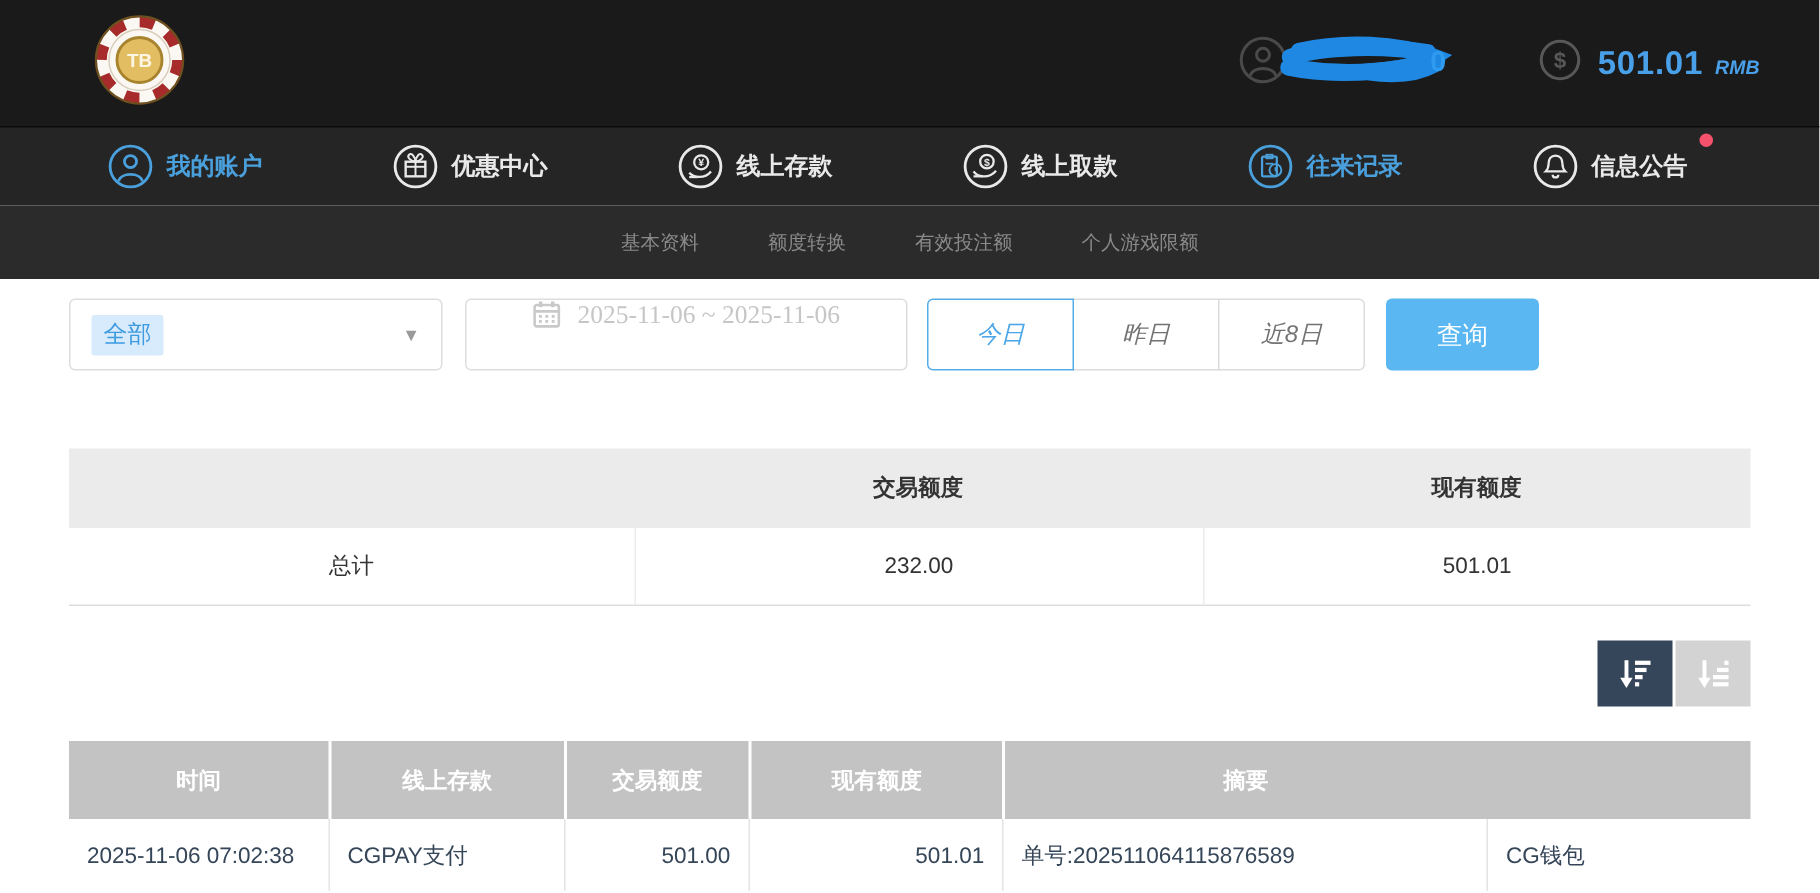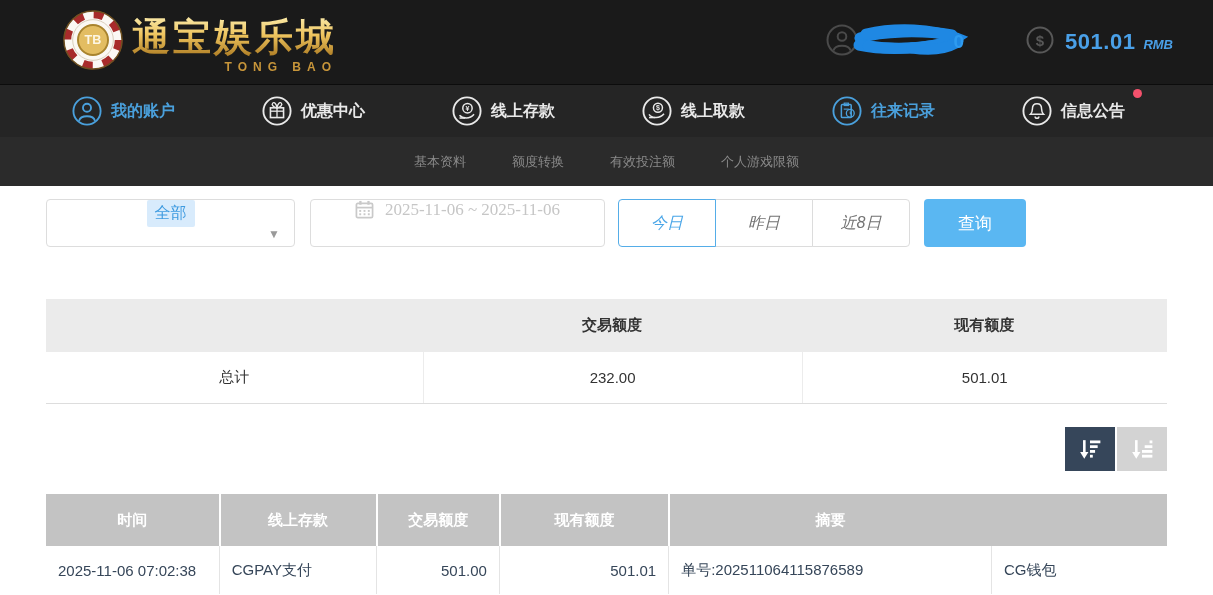--- a/index.html
+++ b/index.html
@@ -40,21 +40,21 @@
   
   .subnav { height:49px; background:#2b2b2b; display:flex; align-items:center;
     justify-content:center; gap:46px; }
   .subnav-item { color:#8a8a8a; font-size:13px; cursor:pointer; }
 
   
   .content { padding:13px 46px 0 46px; }
 
   .filter-row { display:flex; align-items:center; height:48px; }
   .select-box { width:249px; height:48px; background:#fff; border:1px solid #ddd;
-    border-radius:4px; display:flex; align-items:center; padding:0 14px; cursor:pointer;flex-direction:column; }
+    border-radius:4px; display:flex; align-items:center; padding:0 14px; cursor:pointer; }
   .select-chip { background:#d8ebfc; color:#3f9be0; font-size:16px; padding:3px 8px;
     border-radius:2px; }
   .select-arrow { margin-left:auto; color:#9a9a9a; font-size:12px; }
   .date-box { width:295px; height:48px; border:1px solid #ddd; border-radius:4px;
     margin-left:15px; display:flex; align-items:flex-start; justify-content:center; gap:11px;
     color:#c6c6c6; font-size:17px; cursor:pointer; font-family:"Liberation Serif","DejaVu Serif",serif; }
   .segment { margin-left:13px; display:flex;font-style:italic; }
   .seg-btn { width:98px; height:48px; border:1px solid #dcdcdc; background:#fff;
     color:#737373; font-size:16px; display:flex; align-items:center; justify-content:center;
     cursor:pointer; position:relative; }
@@ -106,24 +106,20 @@
     <span>
       <svg width="62" height="62" viewBox="0 0 64 64">
         <circle cx="32" cy="32" r="30" fill="#fbf8f4"></circle>
         <circle cx="32" cy="32" r="26.5" fill="none" stroke="#a82b2b" stroke-width="8" stroke-dasharray="10.2 10.6"></circle>
         <circle cx="32" cy="32" r="30" fill="none" stroke="#6e5020" stroke-width="1.5"></circle>
         <circle cx="32" cy="32" r="21" fill="none" stroke="#d8cdbb" stroke-width="1"></circle>
         <circle cx="32" cy="32" r="15.5" fill="#e3bd62"></circle>
         <circle cx="32" cy="32" r="15.5" fill="none" stroke="#a8832e" stroke-width="2"></circle>
         <text x="32" y="36.5" text-anchor="middle" font-size="13" font-weight="bold" fill="#fdf6e3">TB</text>
       </svg>
-    </span>
-    <span class="logo-text">
-      <span class="logo-title">通宝娱乐城</span>
-      <span class="logo-sub">TONG BAO</span>
     </span>
   </div>
 
   <div class="topbar-right">
     <div class="user-box">
       <span>
         <svg width="32" height="32" viewBox="0 0 32 32">
           <circle cx="16" cy="16" r="14.5" fill="none" stroke="#4a4a4a" stroke-width="2"></circle>
           <circle cx="16" cy="12.5" r="4.3" fill="none" stroke="#4a4a4a" stroke-width="2"></circle>
           <path d="M7.5 26.5c1.5-6.5 15.5-6.5 17 0" fill="none" stroke="#4a4a4a" stroke-width="2"></path>

